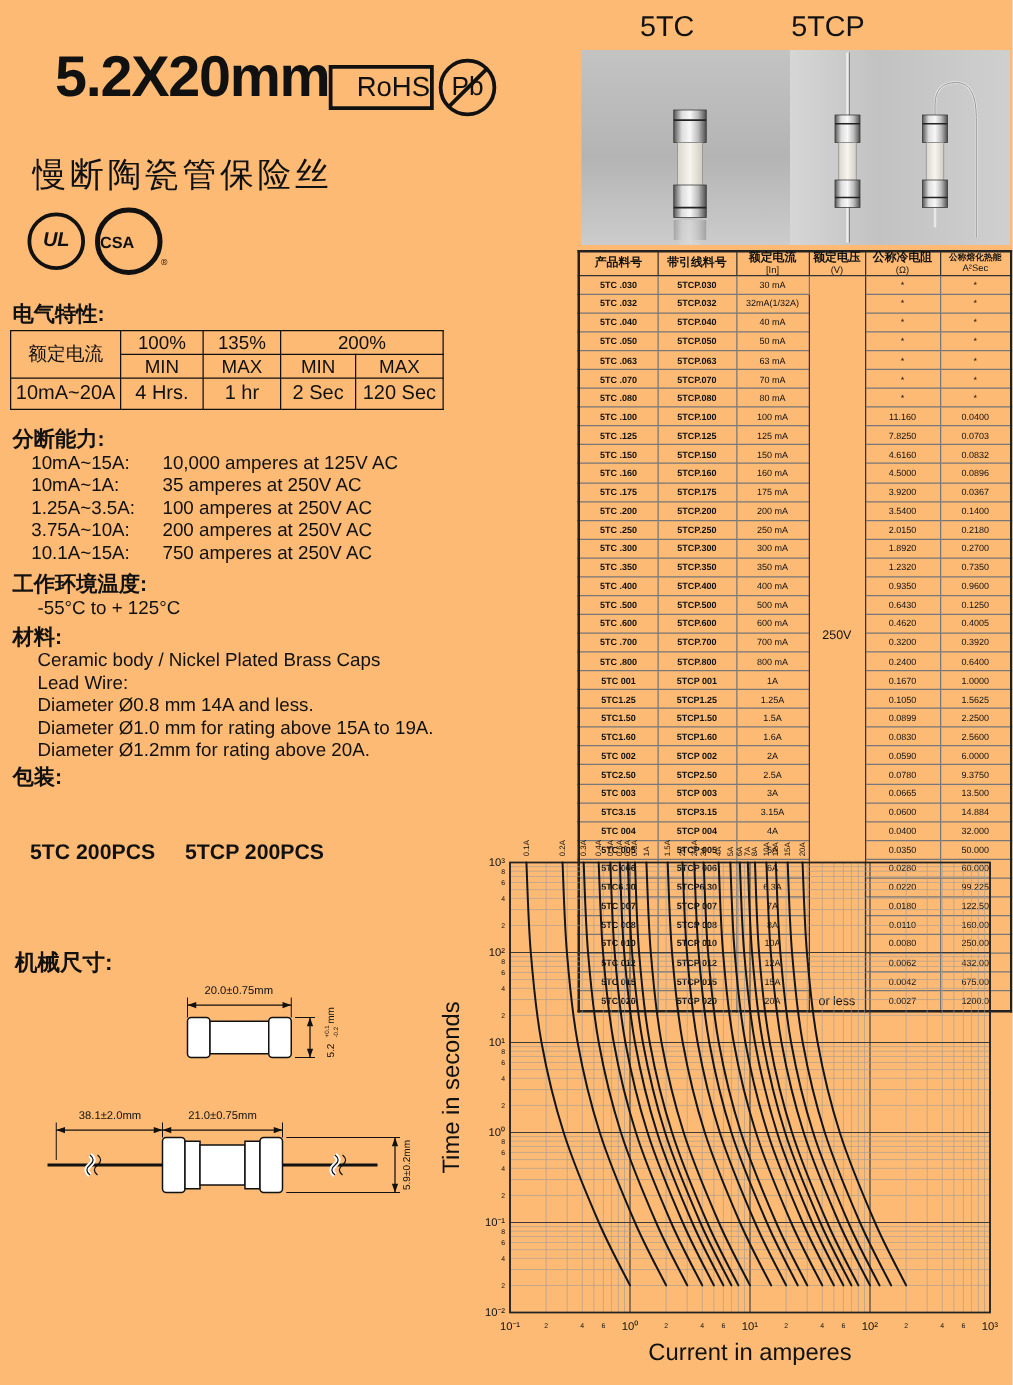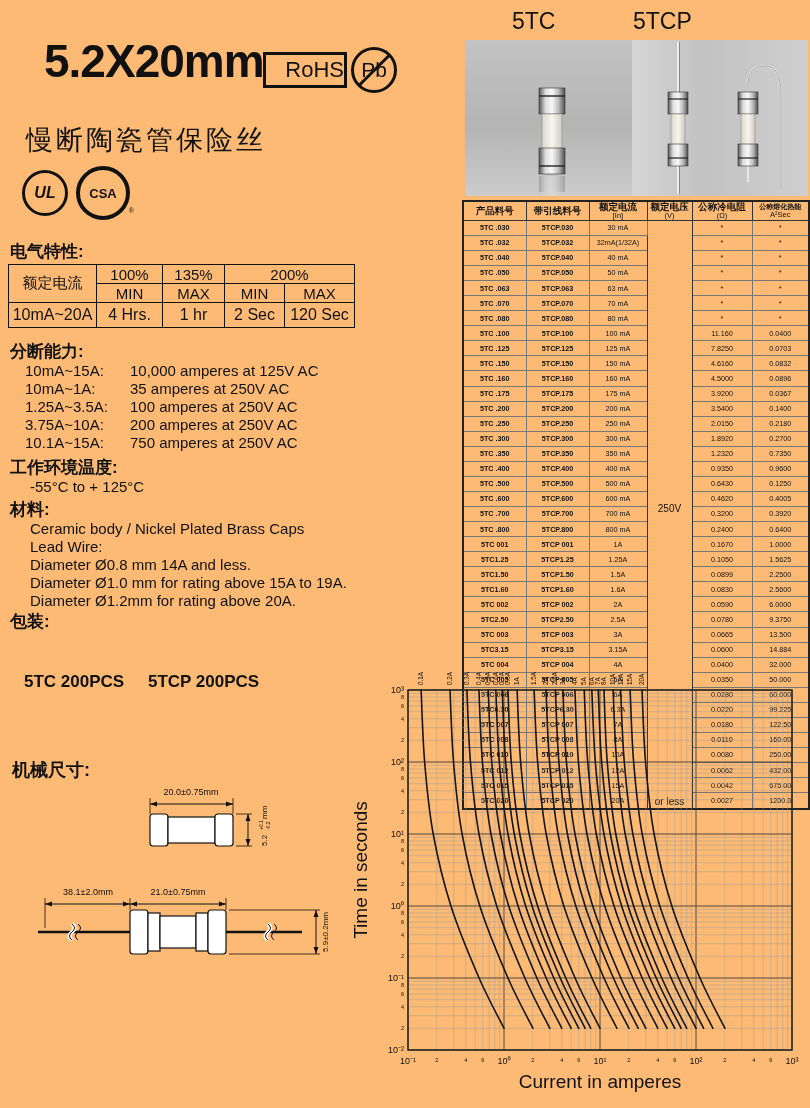--- a/index.html
+++ b/index.html
@@ -11,21 +11,21 @@
   .rohs{left:263px;top:52px;width:78px;height:30px;border:3px solid #111;
         display:flex;align-items:center;justify-content:flex-end;font-size:22px;}
   .pb{left:351px;top:47px;width:40px;height:40px;border:3px solid #111;border-radius:50%;
       display:flex;align-items:center;justify-content:center;font-size:21px;}
   .pb::after{content:"";position:absolute;width:3px;height:44px;background:#111;
       transform:rotate(45deg);}
   .subtitle{left:26px;top:122px;font-size:27px;font-weight:normal;letter-spacing:3px;}
   .ul-logo{left:22px;top:170px;width:40px;height:40px;border:3px solid #111;border-radius:50%;
       display:flex;align-items:center;justify-content:center;font-size:16px;font-weight:bold;font-style:italic;}
   .csa-logo{left:76px;top:166px;width:46px;height:46px;border:4px solid #111;border-radius:50%;
-      display:flex;align-items:center;justify-content:center;font-size:13px;font-weight:bold;}
+      display:flex;align-items:center;justify-content:flex-start;font-size:13px;font-weight:bold;}
   .csa-r{position:absolute;right:-8px;bottom:2px;font-size:7px;font-weight:normal;}
   
   .h1{font-size:17px;font-weight:bold;}
   .txt{font-size:15px;}
   .elec-table{left:8px;top:264px;width:346px;border-collapse:collapse;table-layout:fixed;}
   .elec-table td{border:1.5px solid #111;text-align:center;font-size:15px;padding:0;}
   .elec-table .r1 td{height:18px;} .elec-table .r2 td{height:18px;} .elec-table .r3 td{height:24px;font-size:16px;}
   .brk-row{position:absolute;left:0;width:460px;}
   .brk-range{position:absolute;left:25px;}
   .brk-val{position:absolute;left:130px;}

